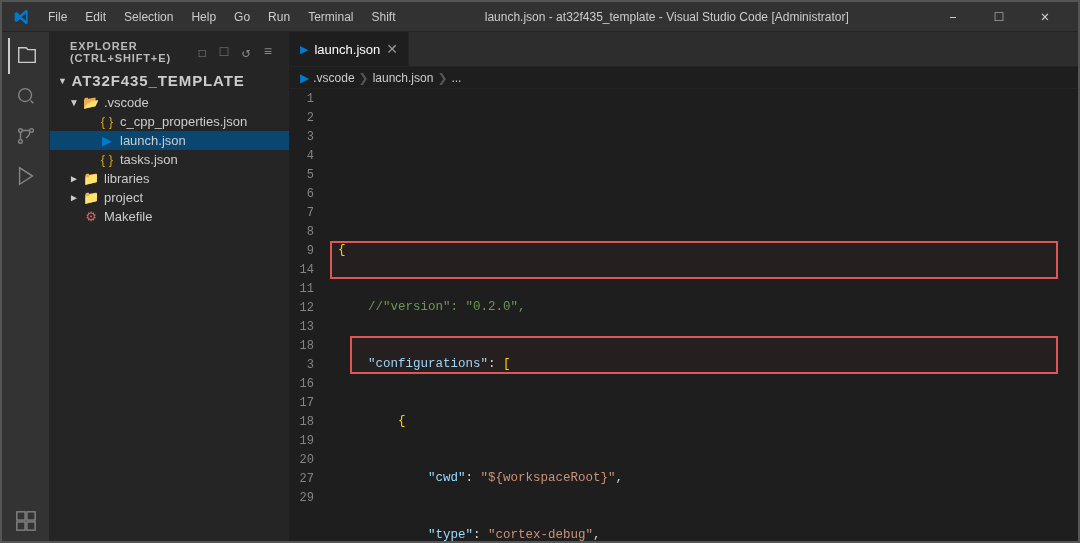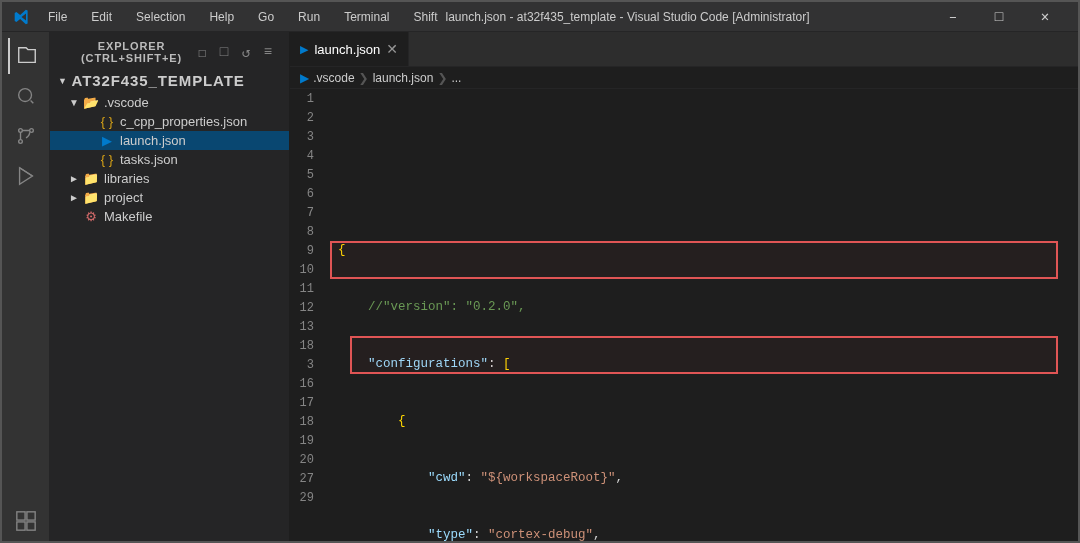--- a/index.html
+++ b/index.html
@@ -30,36 +30,37 @@
       margin-right: 8px;
       display: flex;
       align-items: center;
       justify-content: center;
     }
     .titlebar-icon svg {
       width: 16px; height: 16px;
     }
     .menu-bar {
       display: flex;
-      gap: 8px;
+      gap: 2px;
       flex: 1;
     }
     .menu-item {
       padding: 3px 8px;
       color: #cccccc;
       font-family: 'Segoe UI', sans-serif;
       font-size: 12px;
       cursor: pointer;
       border-radius: 3px;
     }
     .titlebar-title {
       font-family: 'Segoe UI', sans-serif;
       font-size: 12px;
       color: #cccccc;
       flex: 2;
+      text-align: center;
     }
     .titlebar-controls {
       display: flex;
       gap: 0;
     }
     .titlebar-btn {
       width: 46px;
       height: 30px;
       display: flex;
       align-items: center;
@@ -127,21 +128,20 @@
       justify-content: space-between;
       padding: 8px 12px 4px 20px;
     }
     .sidebar-title {
       font-family: 'Segoe UI', sans-serif;
       font-size: 11px;
       font-weight: 700;
       color: #bbbbbb;
       letter-spacing: 0.08em;
       text-transform: uppercase;
-      text-align: center;
     }
     .sidebar-actions {
       display: flex;
       gap: 4px;
     }
     .sidebar-action-btn {
       width: 18px; height: 18px;
       display: flex; align-items: center; justify-content: center;
       color: #858585;
       cursor: pointer;
@@ -453,21 +453,21 @@
         <div class="line-num-block">
           <span class="ln">1</span>
             <span class="ln">2</span>
             <span class="ln">3</span>
             <span class="ln">4</span>
           <span class="ln">5</span>
             <span class="ln">6</span>
             <span class="ln">7</span>
             <span class="ln">8</span>
           <span class="ln">9</span>
-            <span class="ln">10</span>
+            <span class="ln">14</span>
             <span class="ln">11</span>
             <span class="ln">12</span>
           <span class="ln">13</span>
             <span class="ln">18</span>
             <span class="ln">3</span>
             <span class="ln">16</span>
           <span class="ln">17</span>
             <span class="ln">18</span>
             <span class="ln">19</span>
             <span class="ln">20</span>

